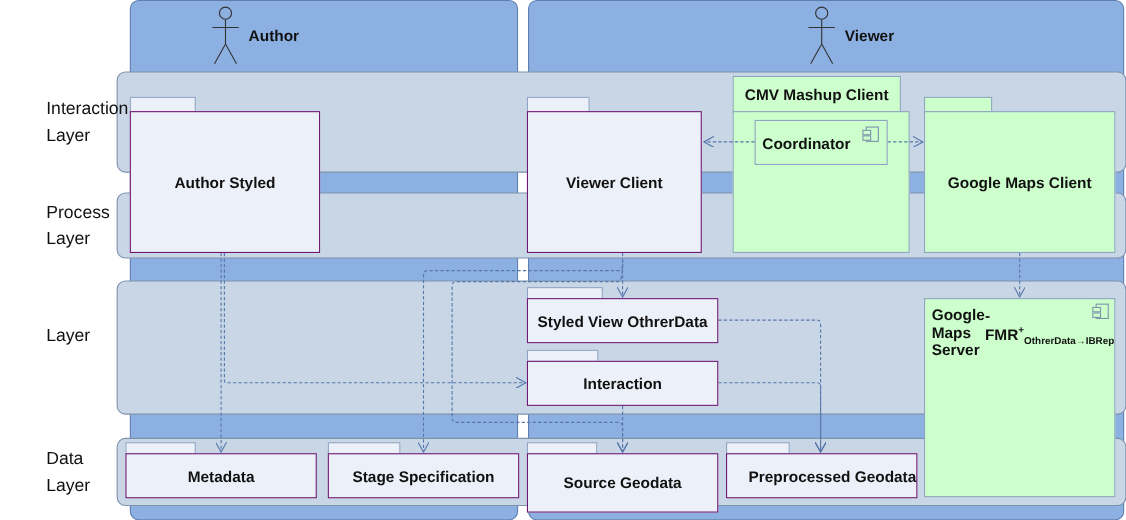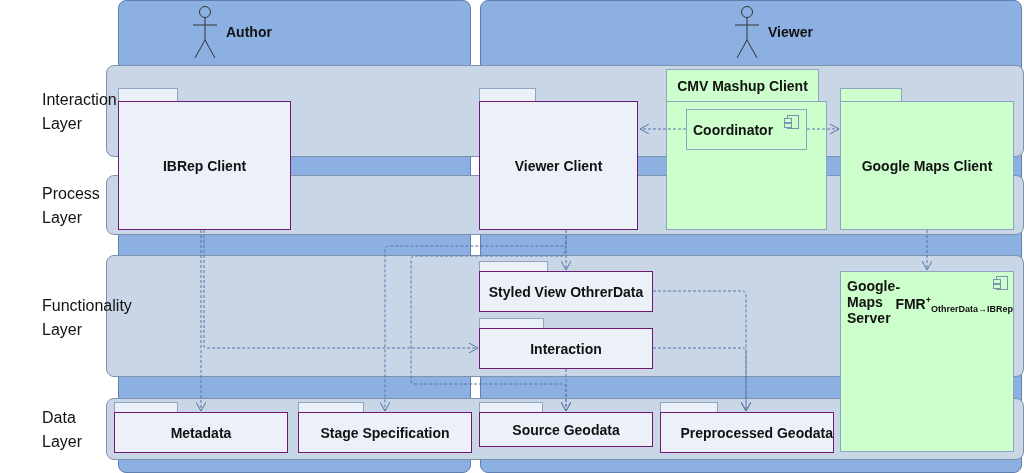--- a/index.html
+++ b/index.html
@@ -53,31 +53,30 @@
 
 <div class="abs layer-label" style="left:0;top:88px;">
   <div>Interaction</div>
   <div>Layer</div>
 </div>
 <div class="abs layer-label" style="left:0;top:182px;">
   <div>Process</div>
   <div>Layer</div>
 </div>
 <div class="abs layer-label" style="left:0;top:294px;">
-  <div>Functionality</div>
   <div>Layer</div>
 </div>
 <div class="abs layer-label" style="left:0;top:406px;">
   <div>Data</div>
   <div>Layer</div>
 </div>
 
 <div class="abs pkg-tab" style="left:118px;top:88px;width:60px;height:14px;"></div>
 <div class="abs pkg-body" style="left:118px;top:101px;width:173px;height:129px;">
-  <span>IBRep Client</span>
+  <span>Author Styled</span>
 </div>
 
 <div class="abs pkg-tab" style="left:479px;top:88px;width:57px;height:14px;"></div>
 <div class="abs pkg-body" style="left:479px;top:101px;width:159px;height:129px;">
   <span>Viewer Client</span>
 </div>
 
 <div class="abs pkg-tab green" style="left:666px;top:69px;width:153px;height:33px;display:flex;align-items:center;justify-content:center;font-weight:bold;font-size:14px;color:#111;">
   <span>CMV Mashup Client</span>
 </div>
@@ -115,21 +114,21 @@
 <div class="abs pkg-body" style="left:114px;top:412px;width:174px;height:41px;justify-content:center;">
   <span>Metadata</span>
 </div>
 
 <div class="abs pkg-tab" style="left:298px;top:402px;width:66px;height:11px;"></div>
 <div class="abs pkg-body" style="left:298px;top:412px;width:174px;height:41px;">
   <span>Stage Specification</span>
 </div>
 
 <div class="abs pkg-tab" style="left:479px;top:402px;width:64px;height:11px;"></div>
-<div class="abs pkg-body" style="left:479px;top:412px;width:174px;height:35px;">
+<div class="abs pkg-body" style="left:479px;top:412px;width:174px;height:54px;">
   <span>Source Geodata</span>
 </div>
 
 <div class="abs pkg-tab" style="left:660px;top:402px;width:58px;height:11px;"></div>
 <div class="abs pkg-body" style="left:660px;top:412px;width:174px;height:41px;justify-content:flex-end;">
   <span>Preprocessed Geodata</span>
 </div>
 
 <svg class="conn" width="1024" height="473">
   <defs>

